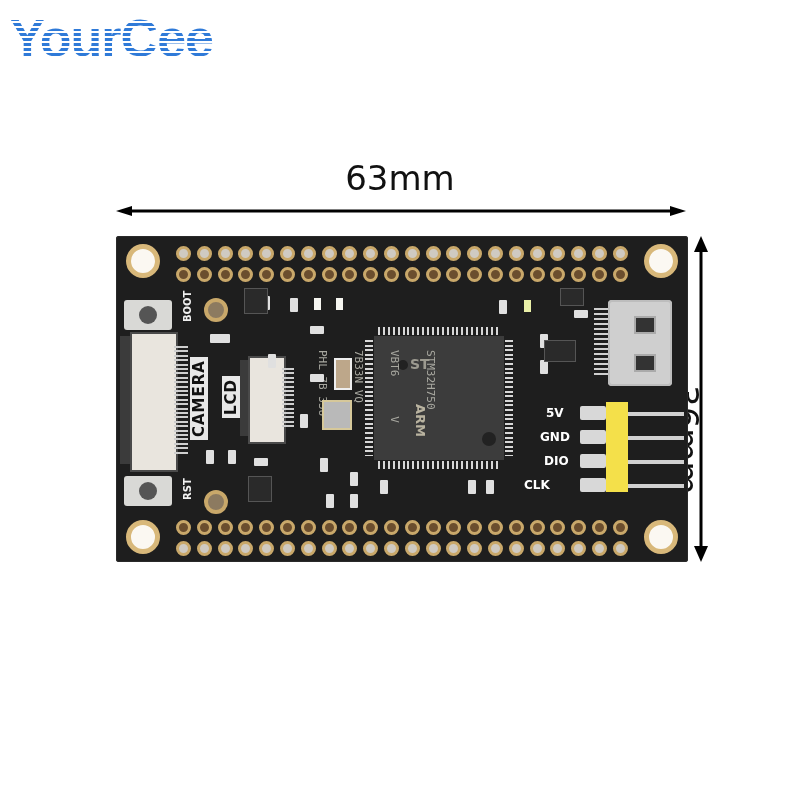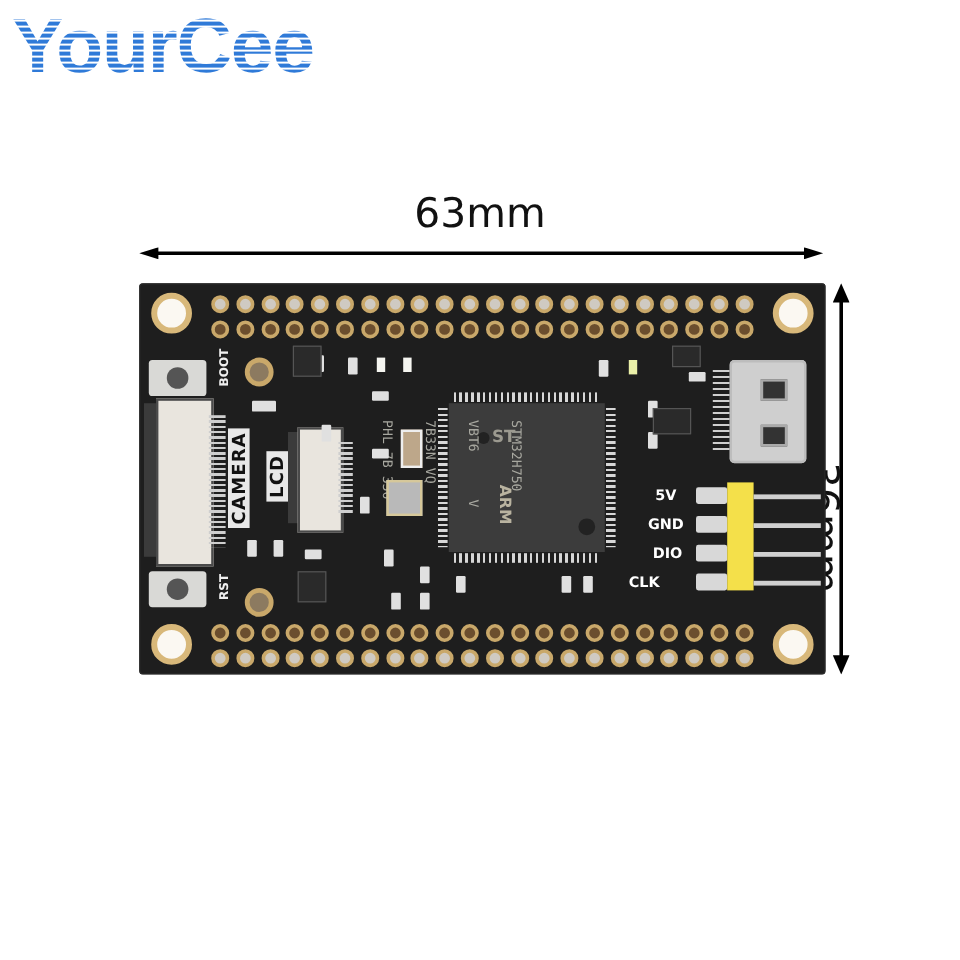--- a/index.html
+++ b/index.html
@@ -1,17 +1,17 @@
 <!DOCTYPE html>
 <html><head>
 <meta charset="utf-8">
 <style>
   html, body { margin:0; padding:0; }
   body { width:800px; height:800px; background:#ffffff; position:relative; overflow:hidden; font-family:"DejaVu Sans", sans-serif; }
-  .logo { position:absolute; left:10px; top:8px; font-family:"Liberation Sans", sans-serif; font-weight:bold; font-size:64px; letter-spacing:-1px;
+  .logo { position:absolute; left:10px; top:8px; font-family:"Liberation Sans", sans-serif; font-weight:bold; font-size:52px; letter-spacing:-1px;
     color:#2f7ad8; background:repeating-linear-gradient(to bottom,#2f7ad8 0 3px,#ffffff 3px 5px); -webkit-background-clip:text; background-clip:text; -webkit-text-fill-color:transparent; line-height:60px; }
   .dim-h-label { position:absolute; left:0; width:800px; top:158px; text-align:center; font-size:34px; color:#111; }
   .dim-h { position:absolute; left:116px; top:206px; width:570px; height:10px; }
   .dim-v { position:absolute; left:694px; top:236px; width:14px; height:326px; }
   .dim-v-label { position:absolute; left:706px; top:385px; font-size:34px; color:#111; transform:rotate(90deg); transform-origin:0 0; white-space:nowrap; }
   .pcb { position:absolute; left:116px; top:236px; width:572px; height:326px; background:#1e1e1e; border-radius:3px; box-shadow: inset 0 0 0 1px #2a2a2a; }
   .hole { position:absolute; width:24px; height:24px; border-radius:50%; background:#fbf8f2; border:5px solid #d8b87a; box-sizing:content-box; }
   .pin { position:absolute; width:9px; height:9px; border-radius:50%; border:3px solid #c9a86a; }
   .pin.a { background:#cfcac2; }
   .pin.b { background:#6b4e2e; }

